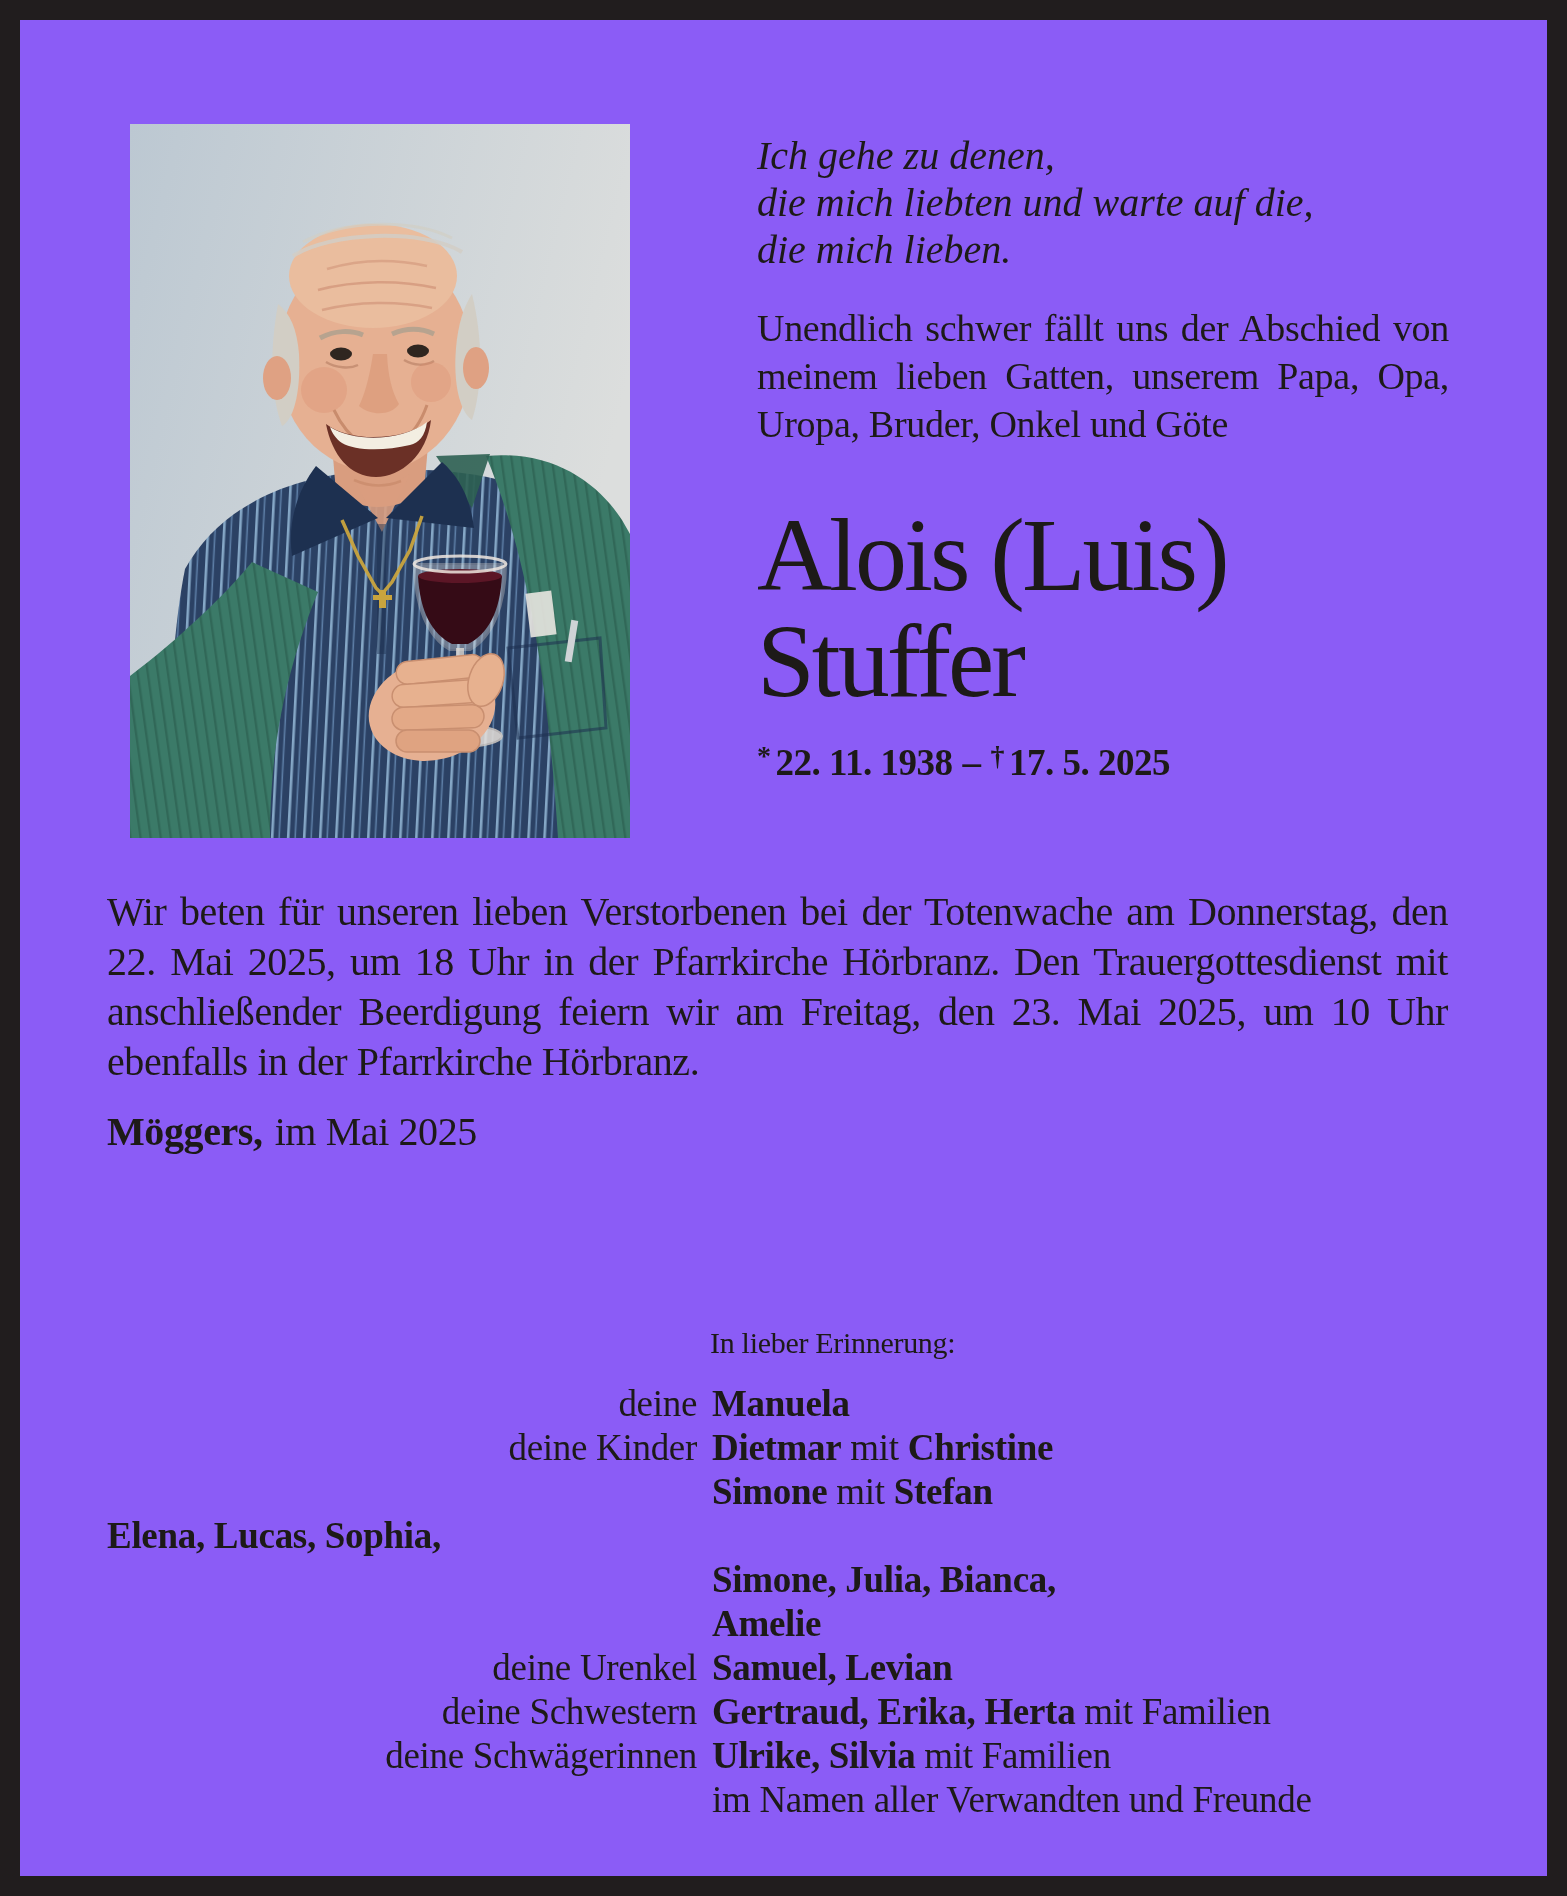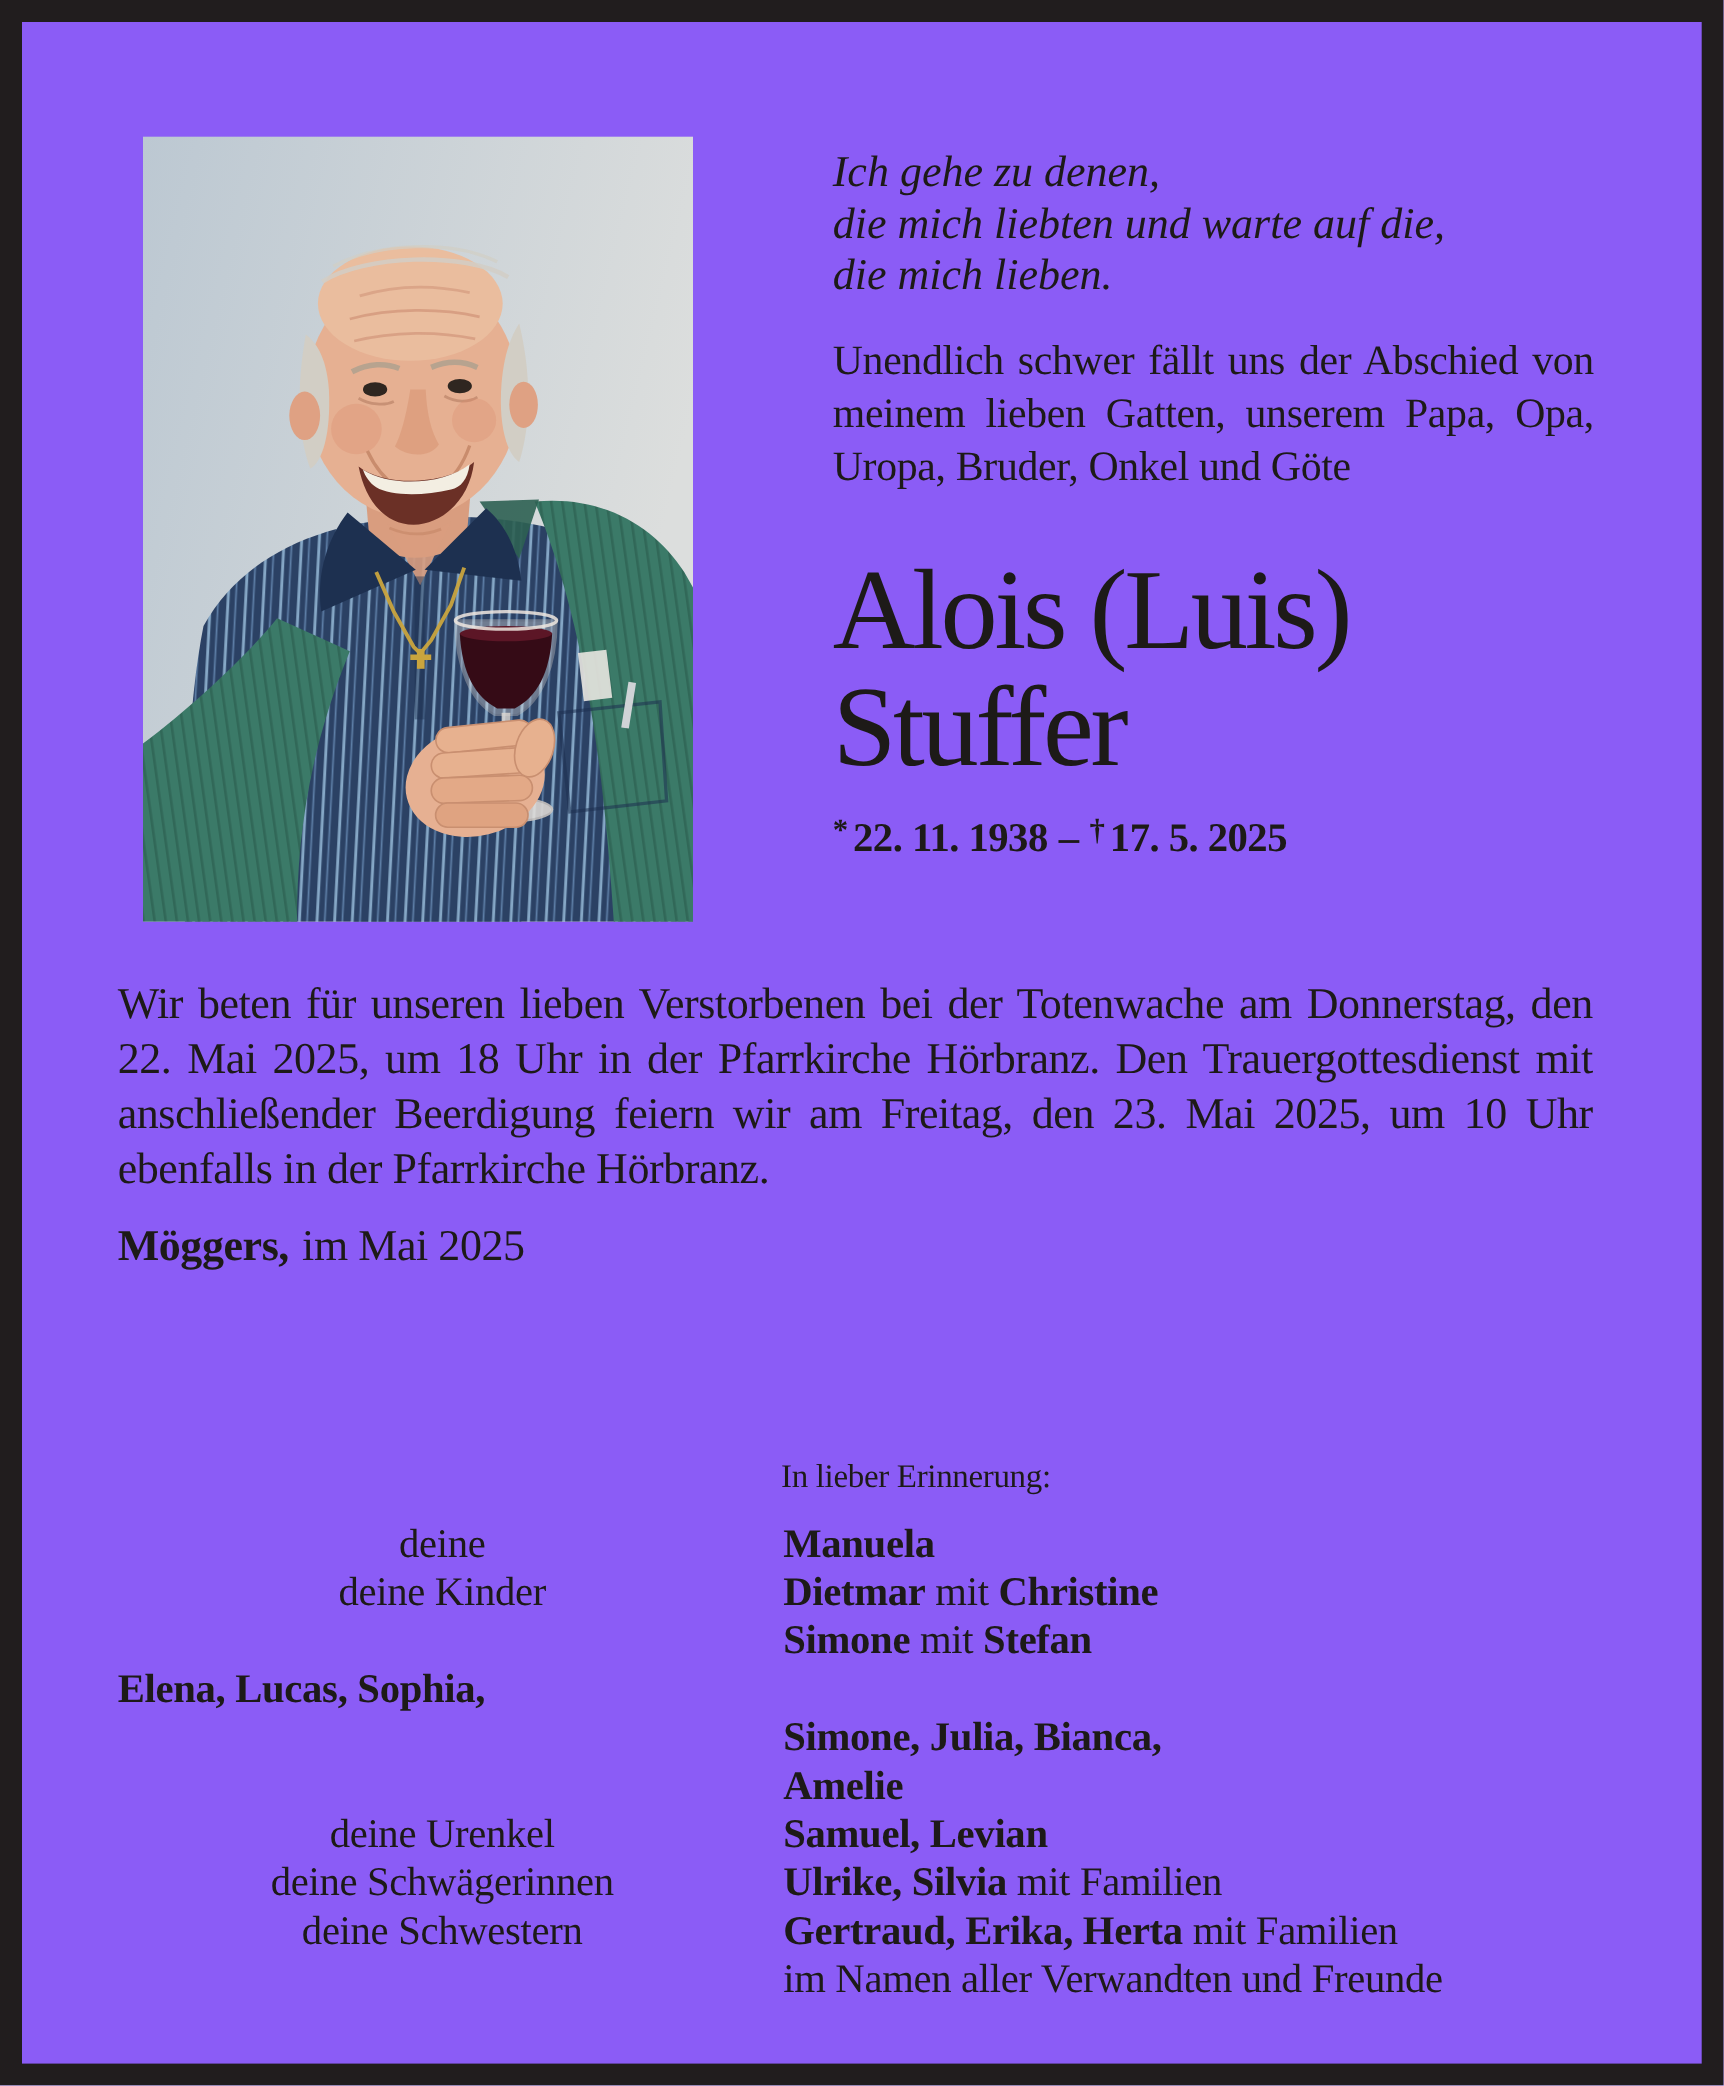--- a/index.html
+++ b/index.html
@@ -32,21 +32,21 @@
   .body p{margin:0;font-size:40px;line-height:50px;text-align:justify;letter-spacing:-0.4px;}
   .body p.p2{margin-top:32px;}
   .body p.dateline{margin-top:20px;text-align:left;}
   .dateline b{font-weight:700;}
   .dateline .rest{margin-left:12px;}
 
   .memorial{position:absolute;left:87px;top:1300px;width:1341px;font-size:37px;letter-spacing:-0.3px;}
   .mem-head{margin-left:603px;font-size:30px;line-height:46px;}
   .mrows{margin-top:16px;}
   .mrow{display:grid;grid-template-columns:590px 1fr;column-gap:15px;line-height:44px;}
-  .mlabel{text-align:center;white-space:nowrap;}
+  .mlabel{text-align:right;white-space:nowrap;}
   .mvalue{white-space:nowrap;}
   .mvalue span.bold{font-weight:700;}
 </style>
 </head>
 <body>
 
 <div class="frame" style="border-color: rgb(33, 29, 30); background: #8b5cf6; color: rgb(29, 26, 24);">
   <div class="content">
 
     <figure class="photo">
@@ -190,28 +190,28 @@
           </div>
           <div class="mrow">
             <div class="mlabel"></div>
             <div class="mvalue"><span class="bold">Amelie</span></div>
           </div>
           <div class="mrow">
             <div class="mlabel">deine Urenkel</div>
             <div class="mvalue"><span class="bold">Samuel, Levian</span></div>
           </div>
           <div class="mrow">
+            <div class="mlabel">deine Schwestern</div>
+            <div class="mvalue"><span class="bold">Gertraud, Erika, Herta</span><span> mit Familien</span></div>
+          </div>
+          <div class="mrow">
             <div class="mlabel">deine Schwägerinnen</div>
             <div class="mvalue"><span class="bold">Ulrike, Silvia</span><span> mit Familien</span></div>
           </div>
           <div class="mrow">
-            <div class="mlabel">deine Schwestern</div>
-            <div class="mvalue"><span class="bold">Gertraud, Erika, Herta</span><span> mit Familien</span></div>
-          </div>
-          <div class="mrow">
             <div class="mlabel"></div>
             <div class="mvalue"><span>im Namen aller Verwandten und Freunde</span></div>
           </div>
         </div>
     </div>
 
   </div>
 </div>
 
 </body></html>

